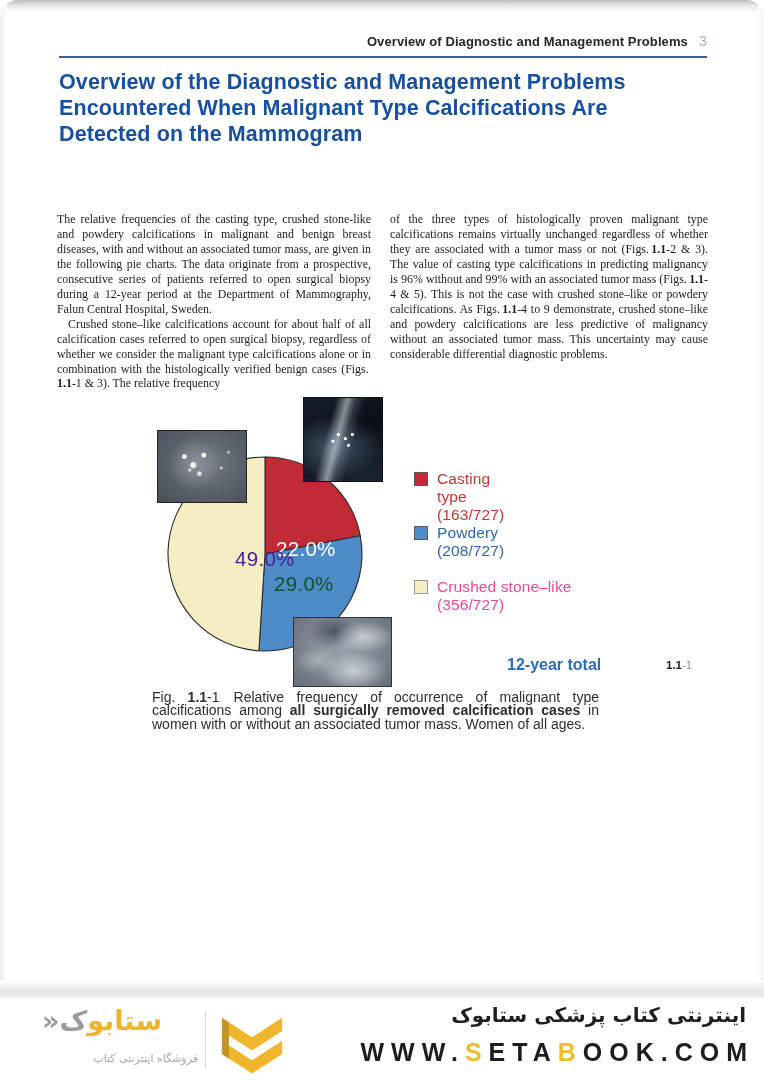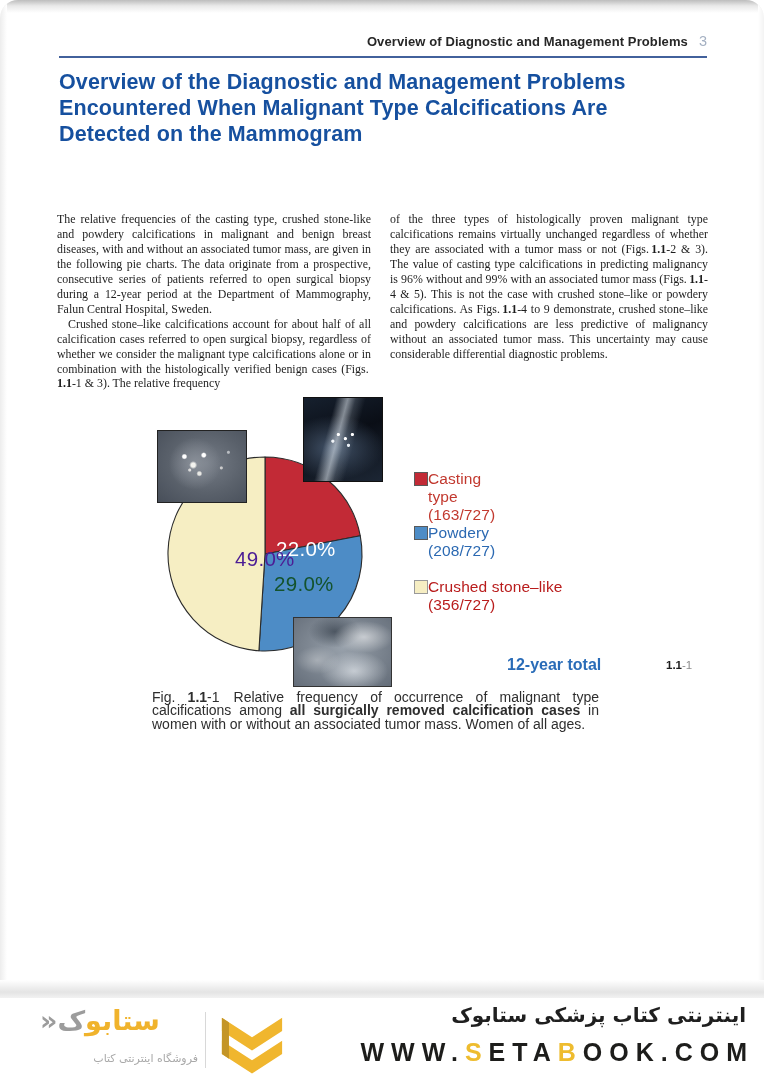--- a/index.html
+++ b/index.html
@@ -71,40 +71,40 @@
   .mammo-powdery { left:293px; top:229px; width:99px; height:70px;
     border-color:#333;
     background:
       radial-gradient(ellipse 30px 16px at 72% 28%, rgba(255,255,255,.55), rgba(255,255,255,0)),
       radial-gradient(ellipse 34px 20px at 62% 78%, rgba(244,248,252,.6), rgba(255,255,255,0)),
       radial-gradient(ellipse 22px 14px at 24% 62%, rgba(255,255,255,.3), rgba(255,255,255,0)),
       radial-gradient(ellipse 26px 16px at 42% 20%, rgba(30,40,52,.55), rgba(0,0,0,0)),
       radial-gradient(ellipse at 50% 45%, #97a0aa 0%, #79828d 60%, #646d79 100%); }
 
   .legend { position:absolute; left:414px; top:82px; }
-  .legend-item { position:absolute; left:0; display:flex; align-items:flex-start;
+  .legend-item { position:absolute; left:0; display:flex; gap:9px; align-items:flex-start;
                  font-size:15.5px; letter-spacing:.1px; line-height:18px; }
   .li-casting { top:0;    color:#c2392f; }
   .li-powdery { top:54px; color:#2b69b2; }
-  .li-crushed { top:108px; color:#b91c1c; width:175px; }
+  .li-crushed { top:108px; color:#ec4899; width:175px; }
   .legend-item svg { flex:0 0 auto; margin-top:2px; }
 
   .total-label { position:absolute; left:507px; top:268px;
                  font-size:16px; font-weight:bold; color:#2a6cb8; }
   .fig-ref { position:absolute; left:666px; top:271px; font-size:11.5px; color:#8c8c8c; }
   .fig-ref span:first-child { font-weight:bold; color:#1c1c1c; }
 
   
   .caption { position:absolute; top:691px; left:152px; width:447px;
              font-size:14px; line-height:13.4px; color:#2e2e2e; text-align:justify; }
 
   
   .footer { position:absolute; top:998px; left:0; width:764px; height:82px; background:#ffffff; }
   .fa { font-family:"DejaVu Sans", sans-serif; direction:rtl; }
-  .logo-brand { position:absolute; left:40px; top:8px; width:158px; text-align:left;
+  .logo-brand { position:absolute; left:23px; top:8px; width:158px; text-align:center;
                 font-size:27px; font-weight:bold; line-height:30px; }
   .logo-brand .gold { color:#f0b32c; }
   .logo-brand .gray { color:#9c9c9c; }
   .logo-sub { position:absolute; left:40px; top:54px; width:158px; text-align:right;
               font-size:11px; color:#a9a9a9; }
   .logo-divider { position:absolute; left:205px; top:14px; width:1px; height:56px; background:#d8d8d8; }
   .logo-mark { position:absolute; left:216px; top:18px; }
   .store-title { position:absolute; right:18px; top:5px; font-size:20px; font-weight:bold; color:#1f1f1f; }
   .site-url { position:absolute; right:10px; top:40px; font-size:25px; font-weight:bold;
               letter-spacing:7px; color:#1d1d1b; }

